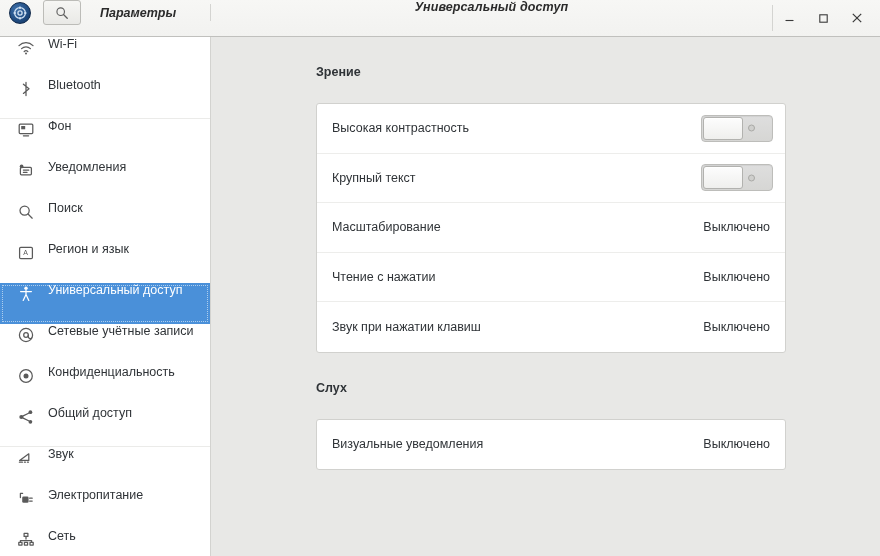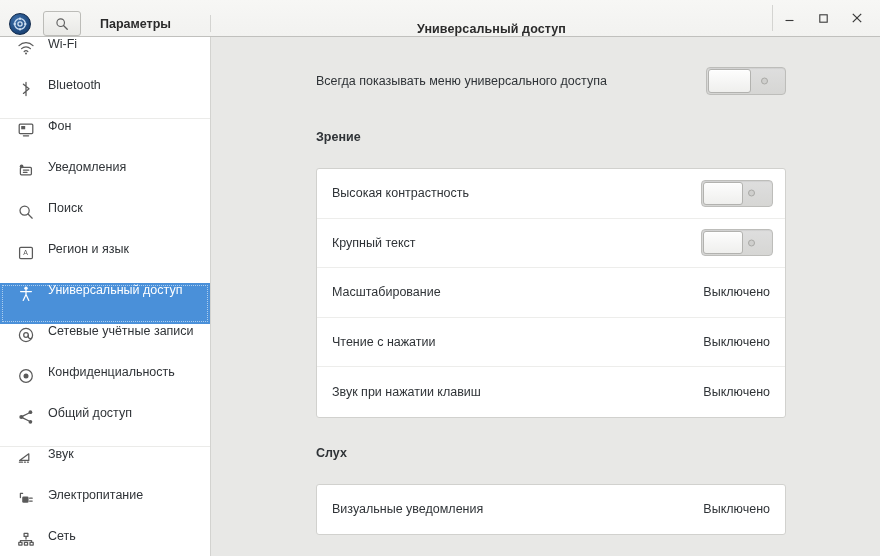--- a/index.html
+++ b/index.html
@@ -19,25 +19,26 @@
     background: #e8e8e6;
     display: flex;
     flex-direction: column;
   }
 
   
   .headerbar {
     height: 37px;
     min-height: 37px;
     display: flex;
-    align-items: flex-end;
+    align-items: flex-start;
     background: linear-gradient(180deg, #f7f7f5 0%, #f2f2f0 100%);
     border-bottom: 1px solid #c0c0bd;
     position: relative;
     z-index: 5;
+    font-style: italic;
   }
 
   .hb-left {
     width: 211px;
     min-width: 211px;
     display: flex;
     align-items: center;
     padding-left: 9px;
     position: relative;
   }
@@ -441,27 +442,20 @@
               <rect x="13" y="11.4" width="3.2" height="2.6" stroke="currentColor" fill="none" stroke-width="1.25" stroke-linecap="round" stroke-linejoin="round"></rect>
             </svg>
           </span>
           <span class="lbl">Сеть</span>
         </div>
       </div>
 
     <div class="main">
       <div class="main-inner">
 
-        <div class="top-toggle-row">
-          <div class="t-label">Всегда показывать меню универсального доступа</div>
-          <div class="gtk-switch">
-            <div class="knob"></div>
-            <div class="offdot"></div>
-          </div>
-        </div>
 
         <div id="groups">
             <div class="group-title">Зрение</div>
             <div class="list">
               <div class="row">
                 <div class="r-label">Высокая контрастность</div>
                 <div class="gtk-switch small">
                   <div class="knob"></div>
                   <div class="offdot"></div>
                 </div>

